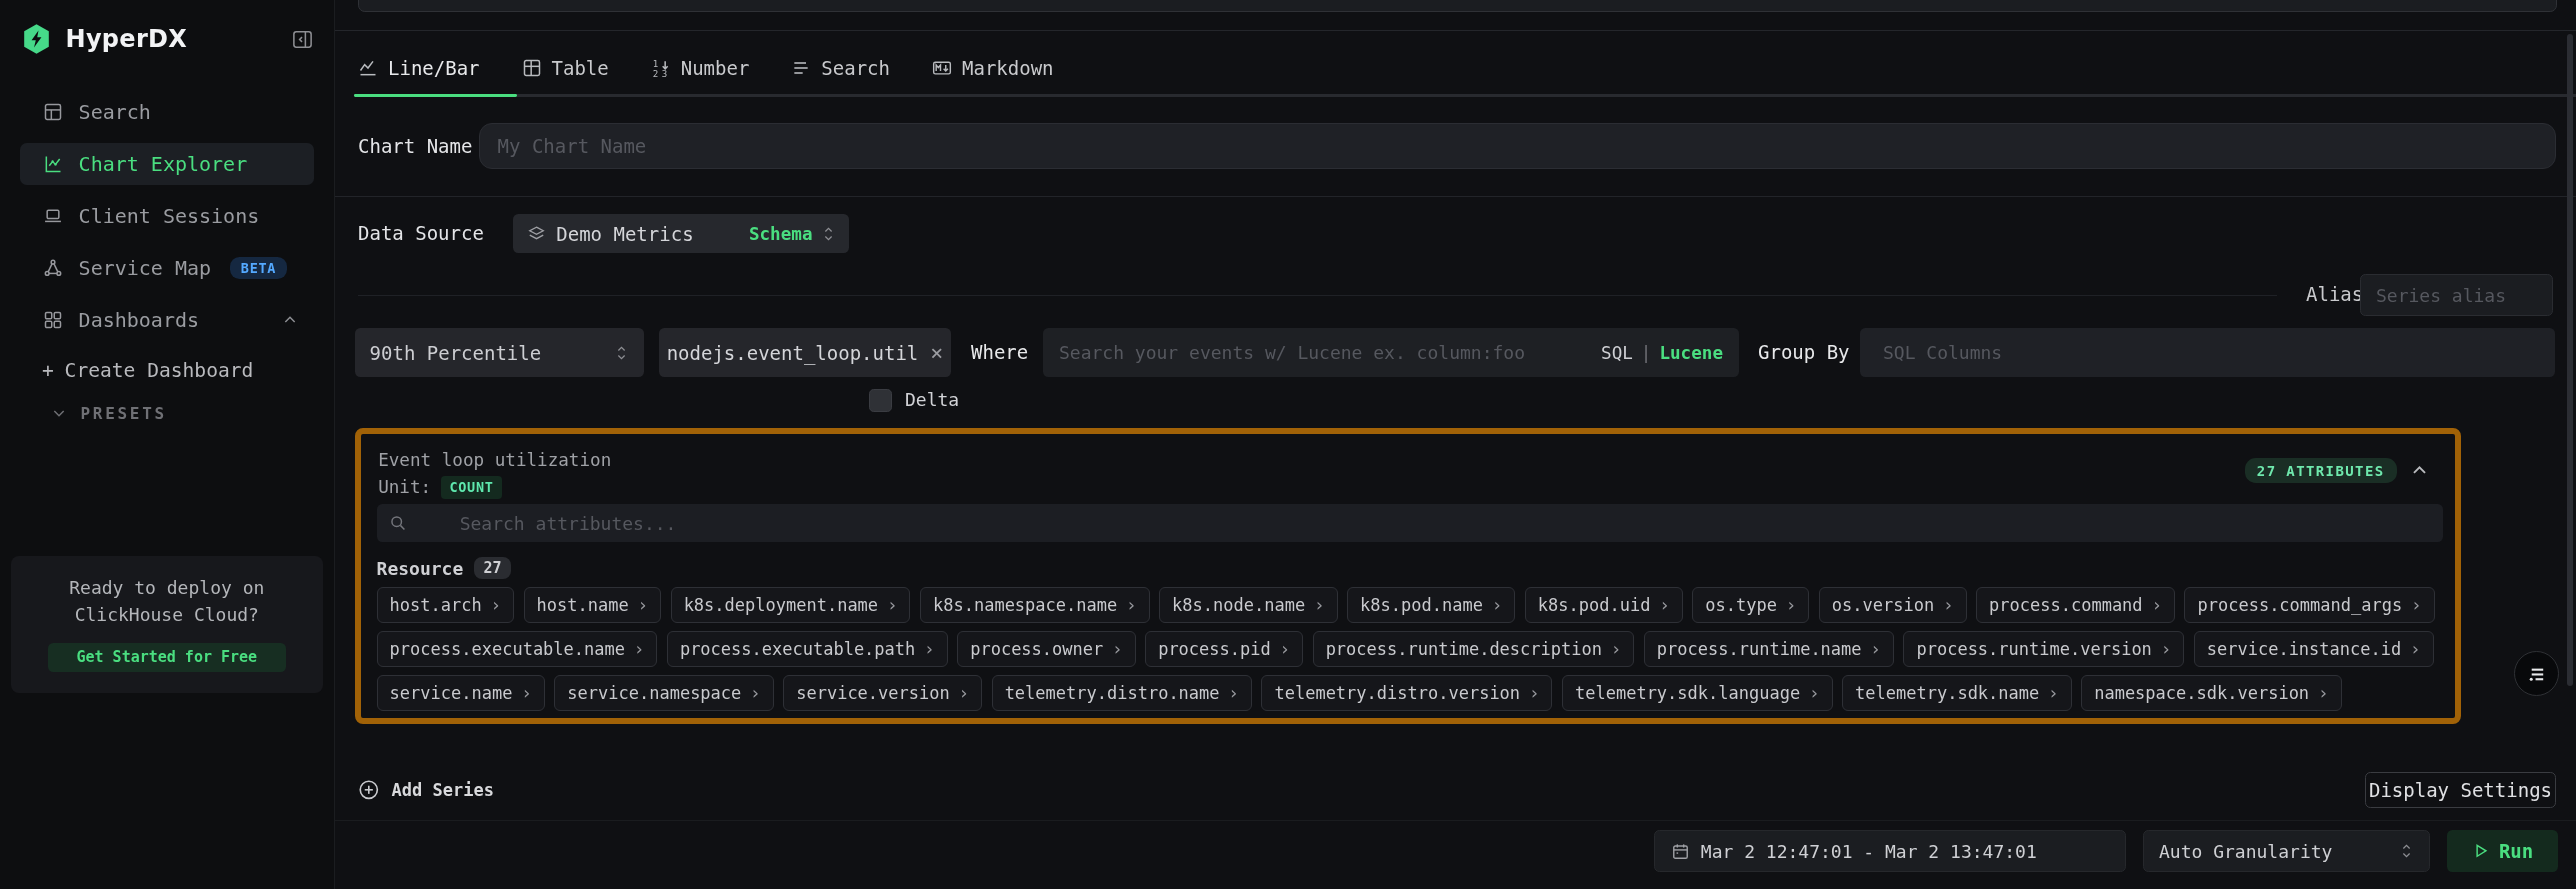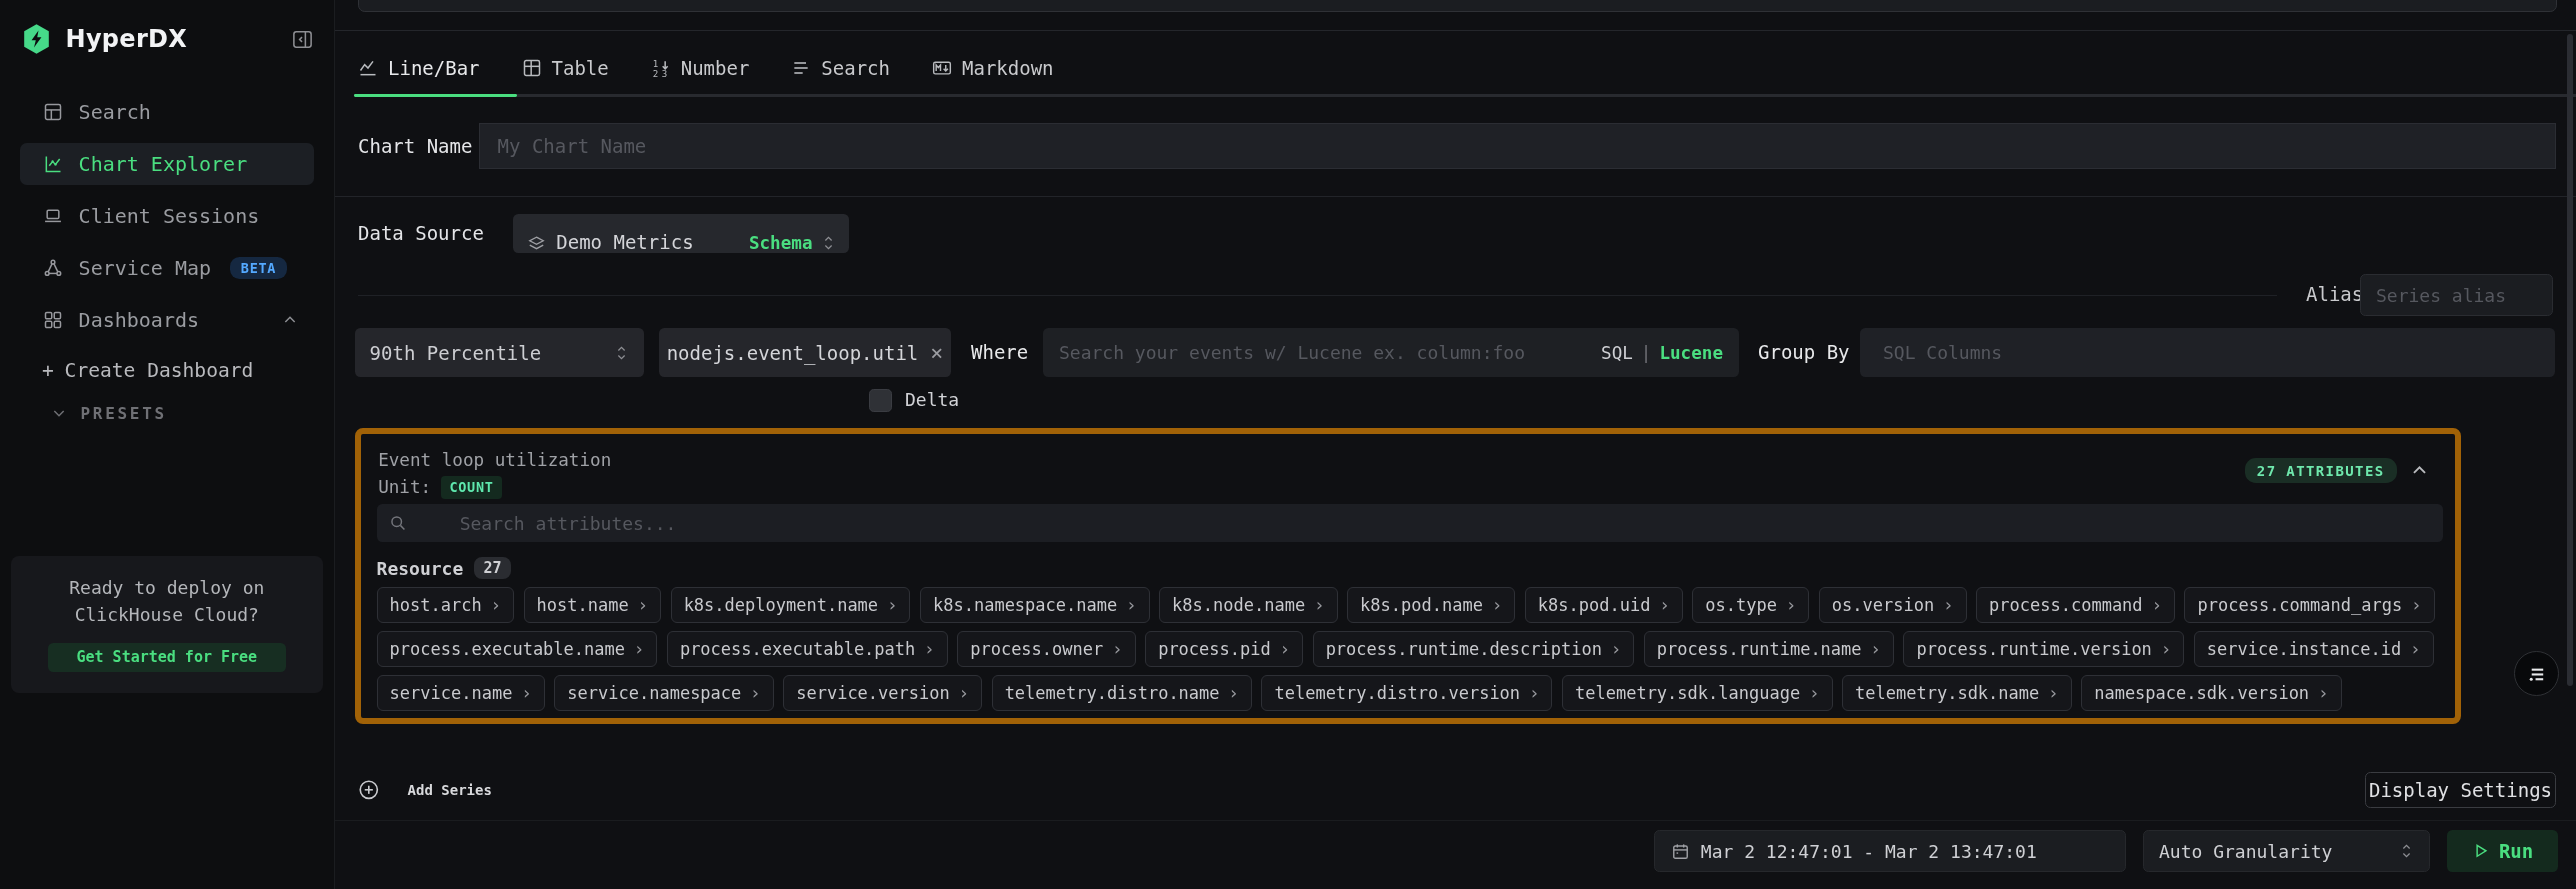--- a/index.html
+++ b/index.html
@@ -52,26 +52,26 @@
   .tabs{position:absolute;top:41px;left:23px;height:53px;display:flex;gap:42px;align-items:center;}
   .tab{display:flex;align-items:center;gap:10px;font-size:19px;color:#c9cacd;cursor:pointer;}
   .tab .ticon{width:20px;height:20px;display:inline-flex;color:#b9bbbf;}
   .tab.active{color:#e8e9eb;}
   .tab-track{position:absolute;top:94px;left:19px;right:0;height:3.4px;background:#282a2f;}
   .tab-underline{position:absolute;top:94px;left:19px;width:163px;height:3.4px;background:var(--accent);border-radius:1.4px;}
 
   .field-label{font-size:19px;color:#e4e5e8;}
   .chart-name-row{position:absolute;top:123px;left:0;right:0;height:46px;}
   .chart-name-row .field-label{position:absolute;left:23px;line-height:46px;}
-  .chart-name-input{position:absolute;left:144px;right:20px;height:46px;background:var(--input);border:0.7px solid var(--border);border-radius:0;color:var(--txt);font-family:inherit;font-size:19px;padding:0 17.6px;outline:none;}
+  .chart-name-input{position:absolute;left:144px;right:20px;height:46px;background:var(--input);border:0.7px solid var(--border);border-radius:13px;color:var(--txt);font-family:inherit;font-size:19px;padding:0 17.6px;outline:none;}
   input::placeholder{color:var(--ph);}
 
   .ds-row{position:absolute;top:214px;left:0;right:0;height:39px;}
   .ds-row .field-label{position:absolute;left:23px;line-height:39px;}
-  .ds-select{position:absolute;left:178px;width:336px;height:39px;background:#26282d;border-radius:5.4px;display:flex;align-items:flex-end;padding:0 13.5px;cursor:pointer;}
+  .ds-select{position:absolute;left:178px;width:336px;height:39px;background:#26282d;border-radius:5.4px;display:flex;align-items:center;padding:0 13.5px;cursor:pointer;}
   .ds-select .licon{width:19px;height:19px;display:inline-flex;color:#9fa0a5;margin-right:10.8px;}
   .ds-value{font-size:19px;color:#d4d5d9;}
   .ds-schema{margin-left:auto;font-size:17.6px;font-weight:bold;color:var(--accent);cursor:pointer;}
   .updown{width:15px;height:20px;display:inline-flex;color:#8e8f94;margin-left:8px;}
 
   .alias-row{position:absolute;top:273px;left:0;right:0;height:43px;}
   .alias-line{position:absolute;top:22px;left:23px;width:1919px;height:0.7px;background:#1f2126;}
   .alias-row .field-label{position:absolute;left:1971px;line-height:43px;color:#c9cacd;}
   .alias-input{position:absolute;left:2025px;width:193px;height:42px;top:1.4px;background:#1b1d21;border:0.7px solid #2a2c31;border-radius:5.4px;color:var(--txt);font-family:inherit;font-size:18px;padding:0 15px;outline:none;}
 
@@ -106,21 +106,21 @@
   .resource-row{position:absolute;left:16px;top:123px;display:flex;align-items:center;gap:10.8px;}
   .resource-label{font-size:18px;font-weight:bold;color:#cfd0d4;}
   .resource-count{background:#2a2c31;color:#cfd0d4;font-size:15px;font-weight:bold;padding:2px 9.5px;border-radius:8px;}
   .chips{position:absolute;left:16px;top:153px;right:16px;display:flex;flex-wrap:wrap;column-gap:9.5px;row-gap:8px;}
   .chip{height:36px;display:inline-flex;align-items:center;gap:8.8px;padding:0 12px;background:#15161a;border:1px solid #2e3036;border-radius:6px;font-size:17px;color:#c9cace;cursor:pointer;}
   .chip .carrow{color:#97989d;font-size:17.6px;}
 
   .fab{position:absolute;left:2179px;top:651px;width:45px;height:45px;border-radius:50%;background:#08090b;border:1.4px solid #2f3135;display:flex;align-items:center;justify-content:center;cursor:pointer;}
   .fab svg{width:23px;height:23px;color:#e8e9eb;}
 
-  .add-series{position:absolute;top:774px;left:23px;height:32px;display:flex;align-items:center;gap:28px;font-size:14px;font-weight:600;color:#d8d9dc;cursor:pointer;}
+  .add-series{position:absolute;top:774px;left:23px;height:32px;display:flex;align-items:center;gap:12px;font-size:17px;font-weight:600;color:#d8d9dc;cursor:pointer;}
   .add-series .picon{width:21.6px;height:21.6px;display:inline-flex;color:#c9cace;}
   .display-settings{position:absolute;top:772px;left:2030px;width:191px;height:36px;background:transparent;border:1px solid #3a3c41;border-radius:5.4px;color:#e0e1e4;font-family:inherit;font-size:19px;cursor:pointer;}
 
   .footer-divider{position:absolute;top:820px;left:0;right:0;height:0.7px;background:#1a1c1f;}
   .footer-box{position:absolute;top:830px;height:42px;background:#1b1d21;border:0.7px solid #26282c;border-radius:5.4px;display:flex;align-items:center;font-size:18px;color:#cfd0d4;cursor:pointer;}
   .date-range{left:1319px;width:472px;padding:0 16px;gap:10.8px;}
   .date-range .cicon{width:19px;height:19px;display:inline-flex;color:#9fa0a5;}
   .granularity{left:1808px;width:287px;padding:0 15px;}
   .granularity .updown{margin-left:auto;}
   .run-btn{position:absolute;top:830px;left:2112px;width:111px;height:42px;background:#142a1e;border:none;border-radius:5.4px;display:flex;align-items:center;justify-content:center;gap:9.5px;color:var(--accent);font-family:inherit;font-size:19px;font-weight:bold;cursor:pointer;}

